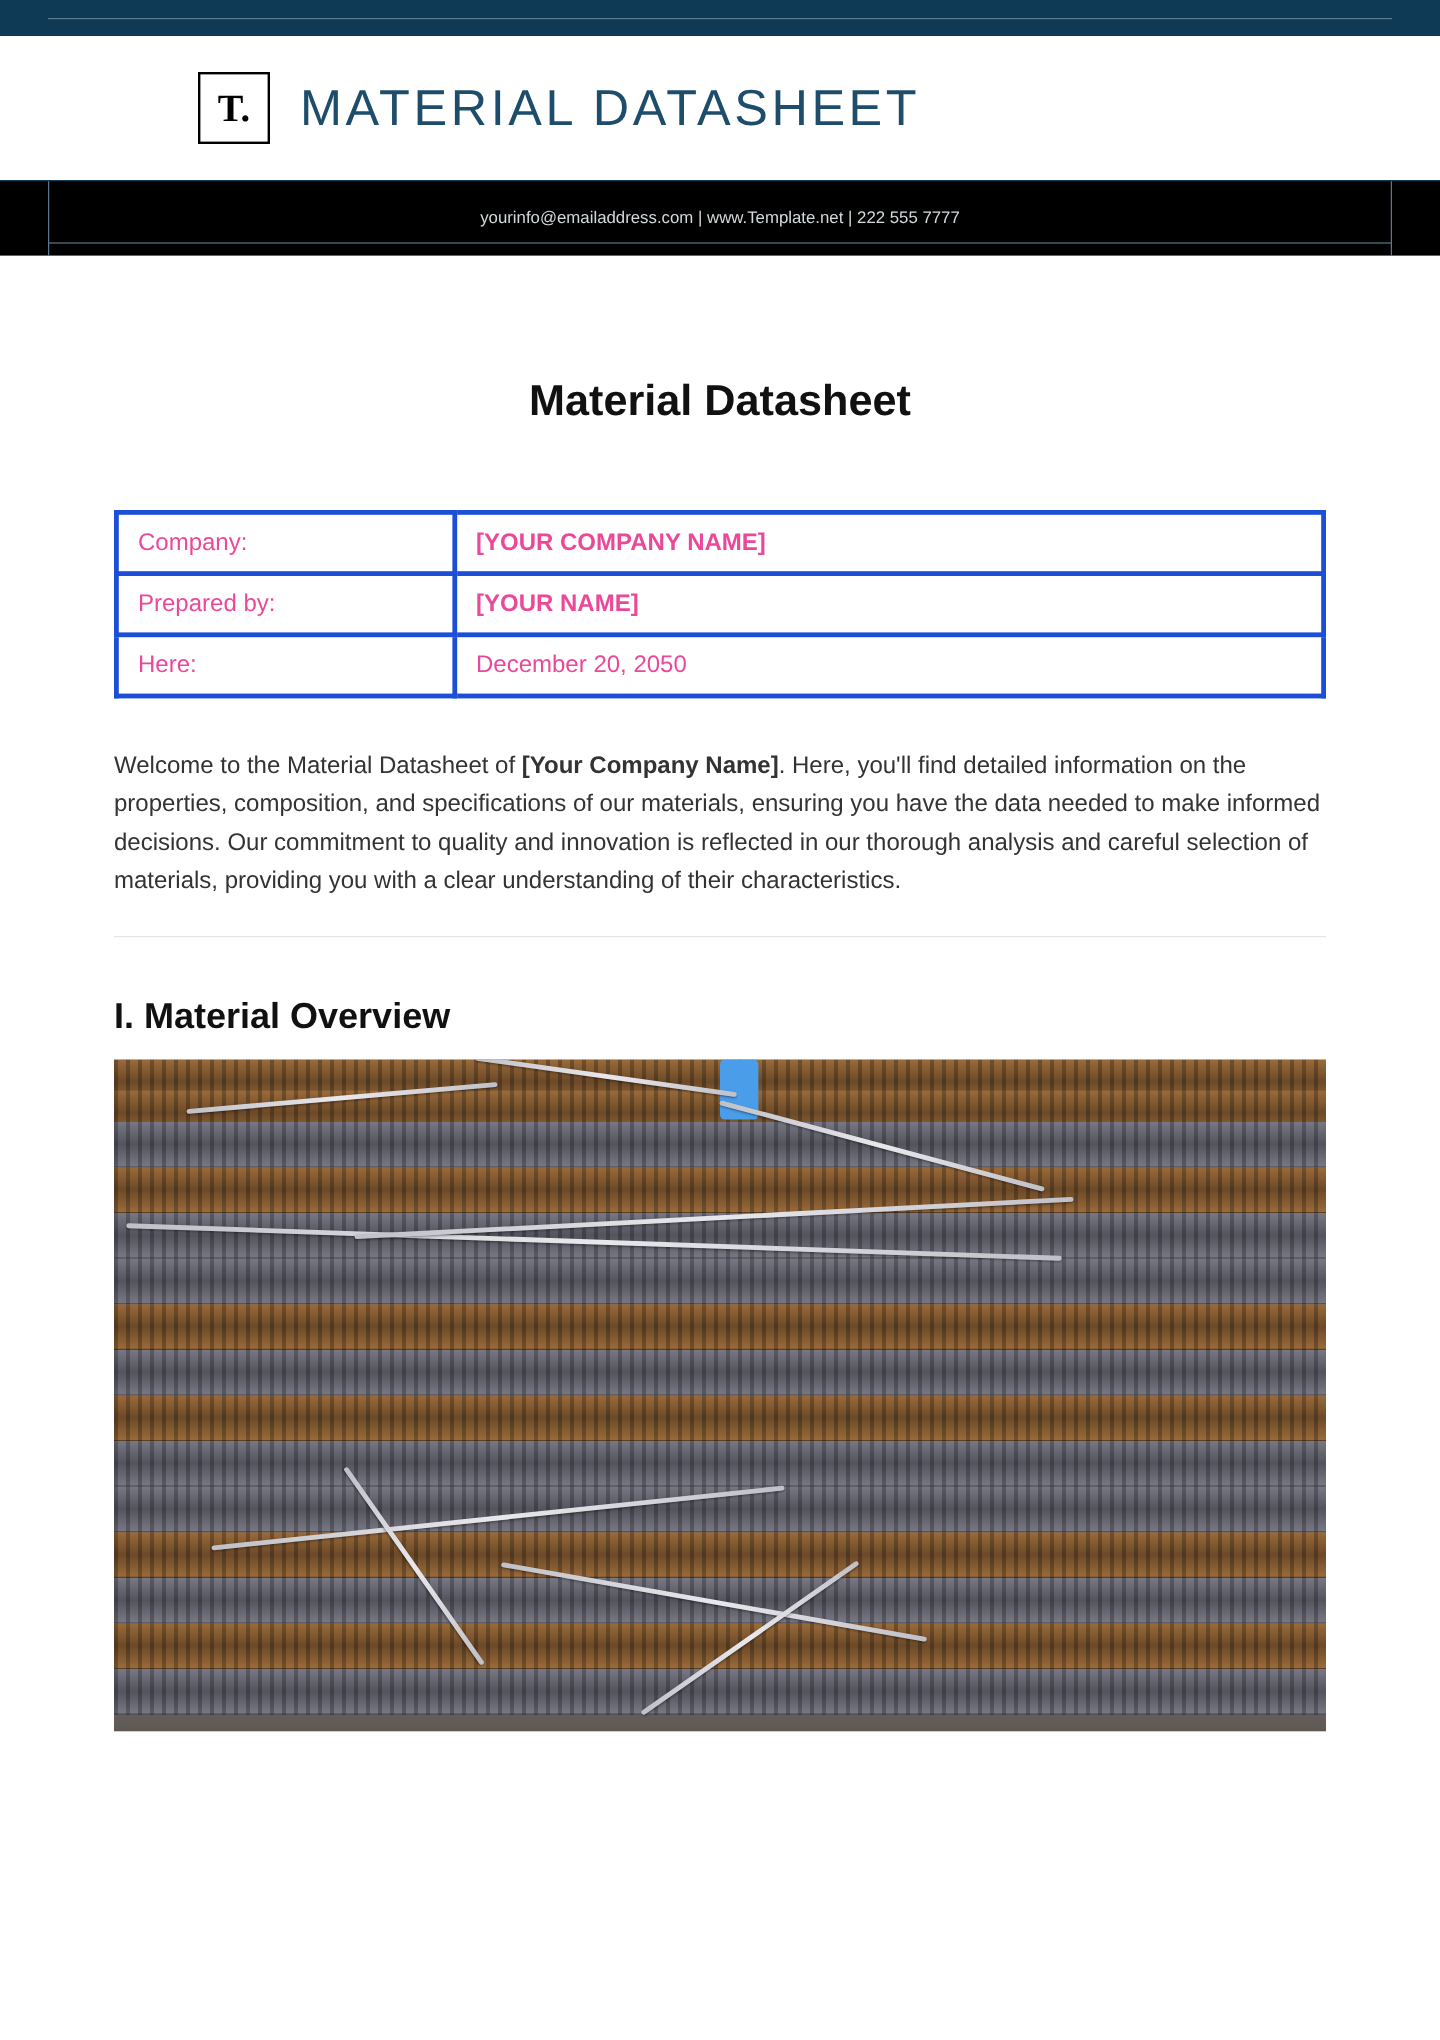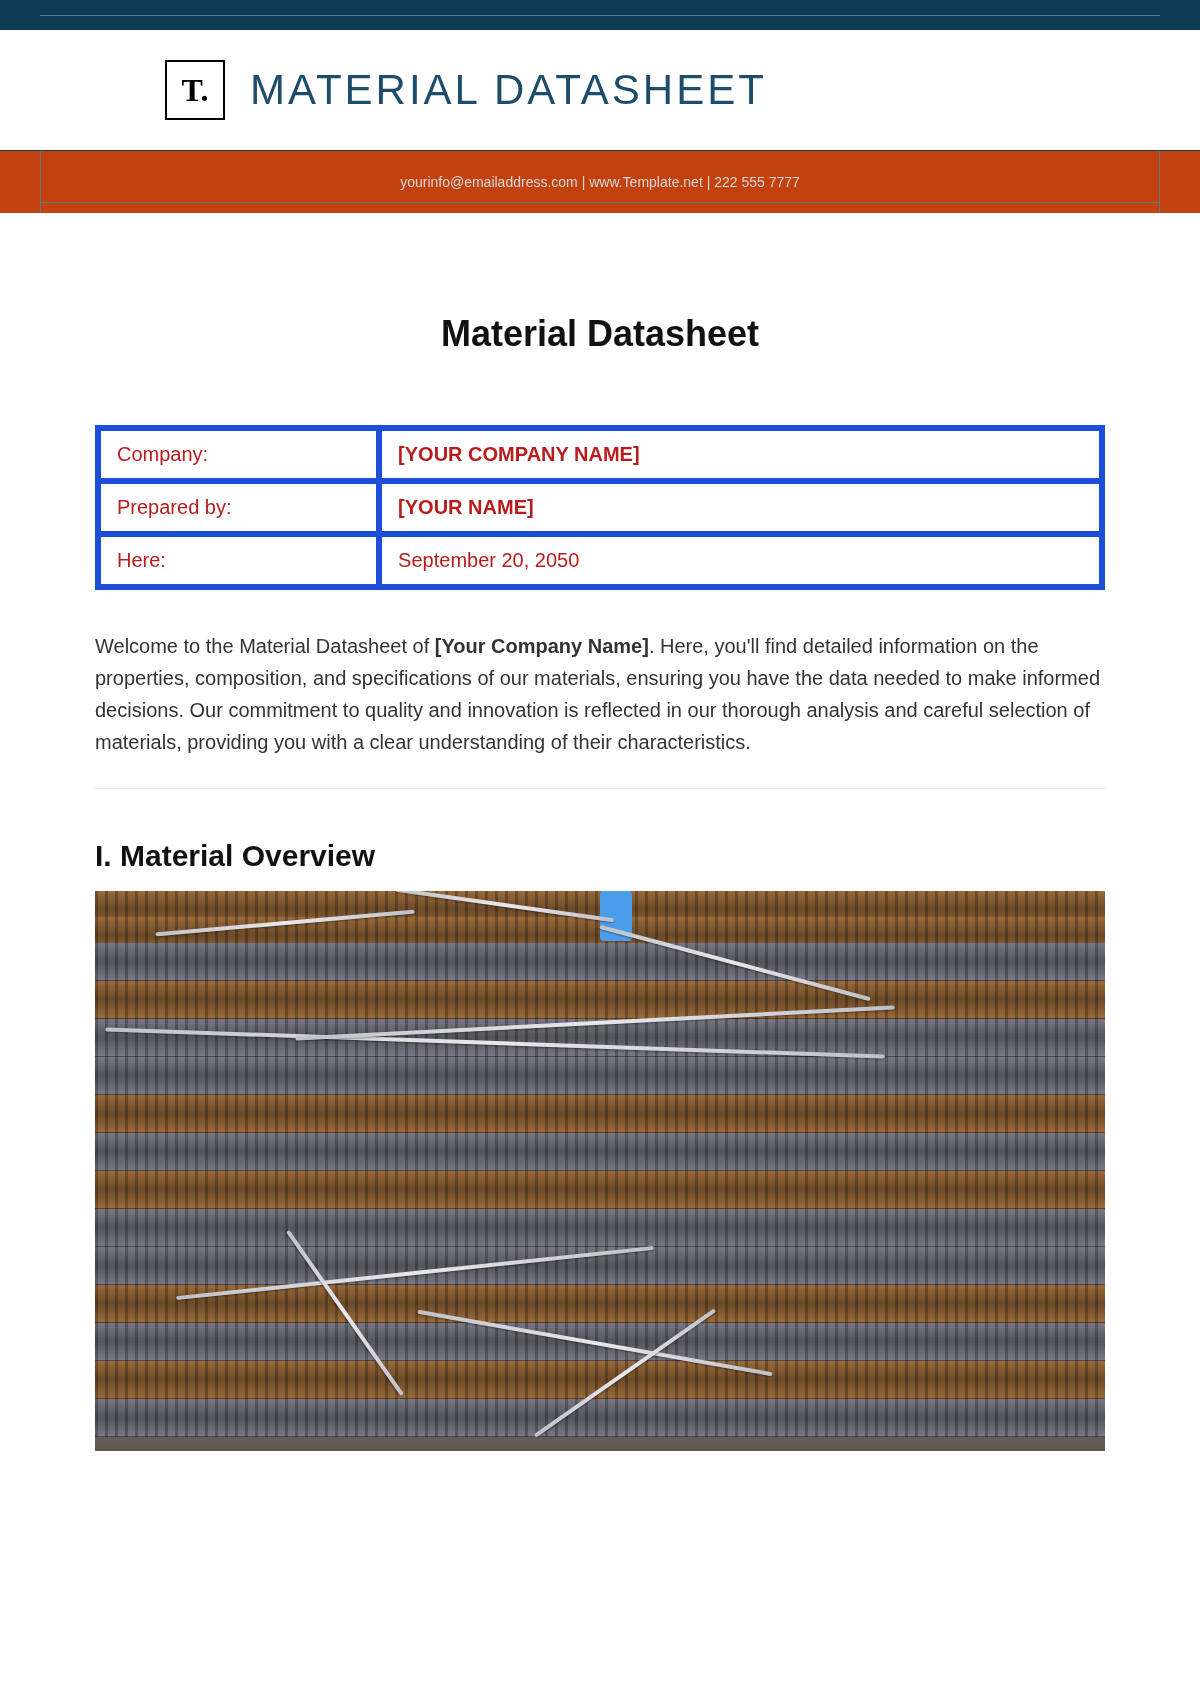--- a/index.html
+++ b/index.html
@@ -43,21 +43,21 @@
       font-family: Georgia, serif;
       margin-right: 25px;
     }
     .header-title {
       font-size: 42px;
       color: #1e4d6b;
       letter-spacing: 3px;
       font-weight: 400;
     }
     .header-bottom {
-      background: #c2410c;
+      background: #000000;
       padding: 22px 0;
       text-align: center;
       position: relative;
       border-top: 1px solid #0e3a56;
     }
     .header-bottom::before {
       content: "";
       position: absolute;
       top: 0;
       left: 40px;
@@ -96,24 +96,24 @@
       margin-bottom: 70px;
       color: #111;
     }
     .info-table {
       width: 100%;
       border-collapse: collapse;
       border: 1px solid #ddd;
       margin-bottom: 40px;
     }
     .info-table td {
-      border: 6px solid #1d4ed8;
+      border: 4px solid #1d4ed8;
       padding: 12px 16px;
       font-size: 20px;
-      color: #b91c1c;
+      color: #ec4899;
     }
     .info-table td:first-child {
       width: 28%;
     }
     .info-table .bold {
       font-weight: bold;
     }
     .intro {
       font-size: 20px;
       line-height: 1.6;
@@ -196,21 +196,21 @@
         <tr>
           <td>Company:</td>
           <td class="bold">[YOUR COMPANY NAME]</td>
         </tr>
         <tr>
           <td>Prepared by:</td>
           <td class="bold">[YOUR NAME]</td>
         </tr>
         <tr>
           <td>Here:</td>
-          <td>September 20, 2050</td>
+          <td>December 20, 2050</td>
         </tr>
       </tbody>
   </table>
 
   <p class="intro">
     <span>Welcome to the Material Datasheet of </span><strong>[Your Company Name]</strong><span>. Here, you'll find detailed information on the properties, composition, and specifications of our materials, ensuring you have the data needed to make informed decisions. Our commitment to quality and innovation is reflected in our thorough analysis and careful selection of materials, providing you with a clear understanding of their characteristics.</span>
   </p>
 
   <hr class="divider">
 

